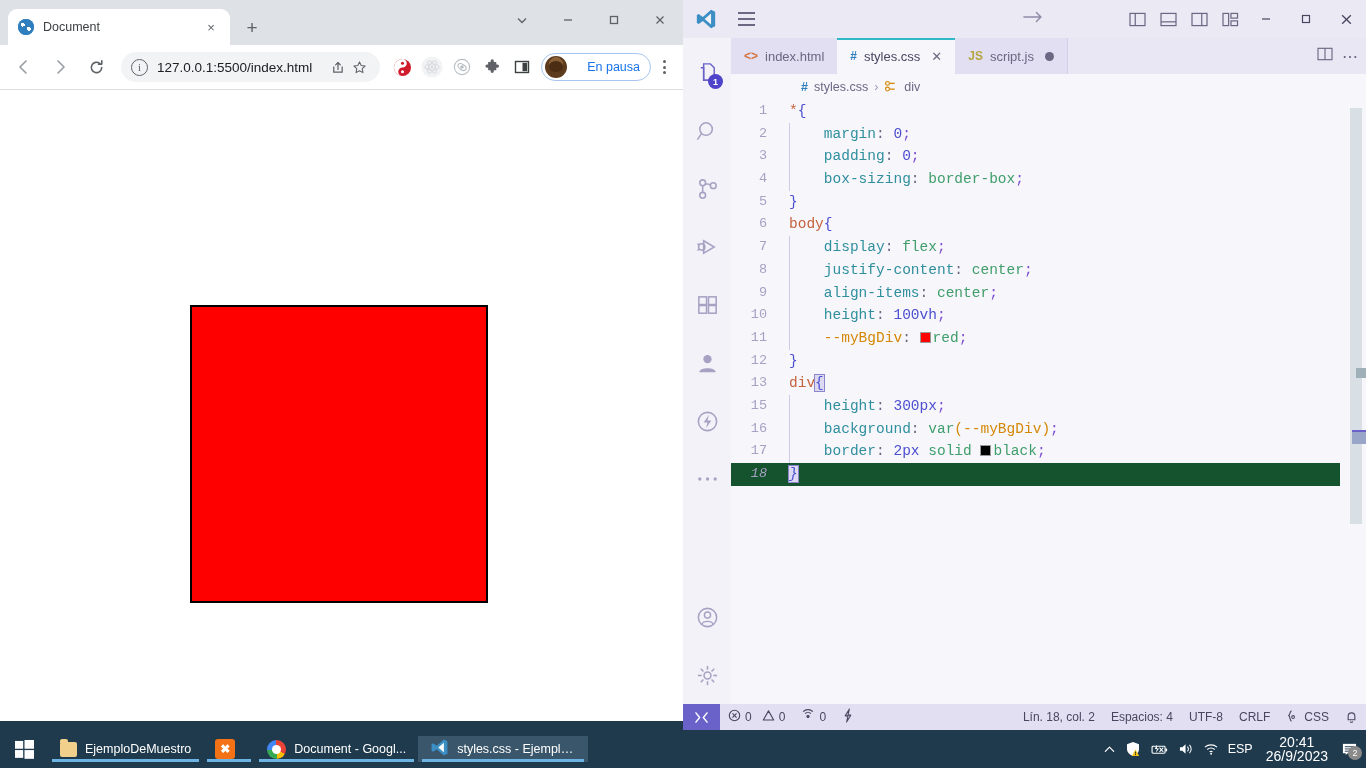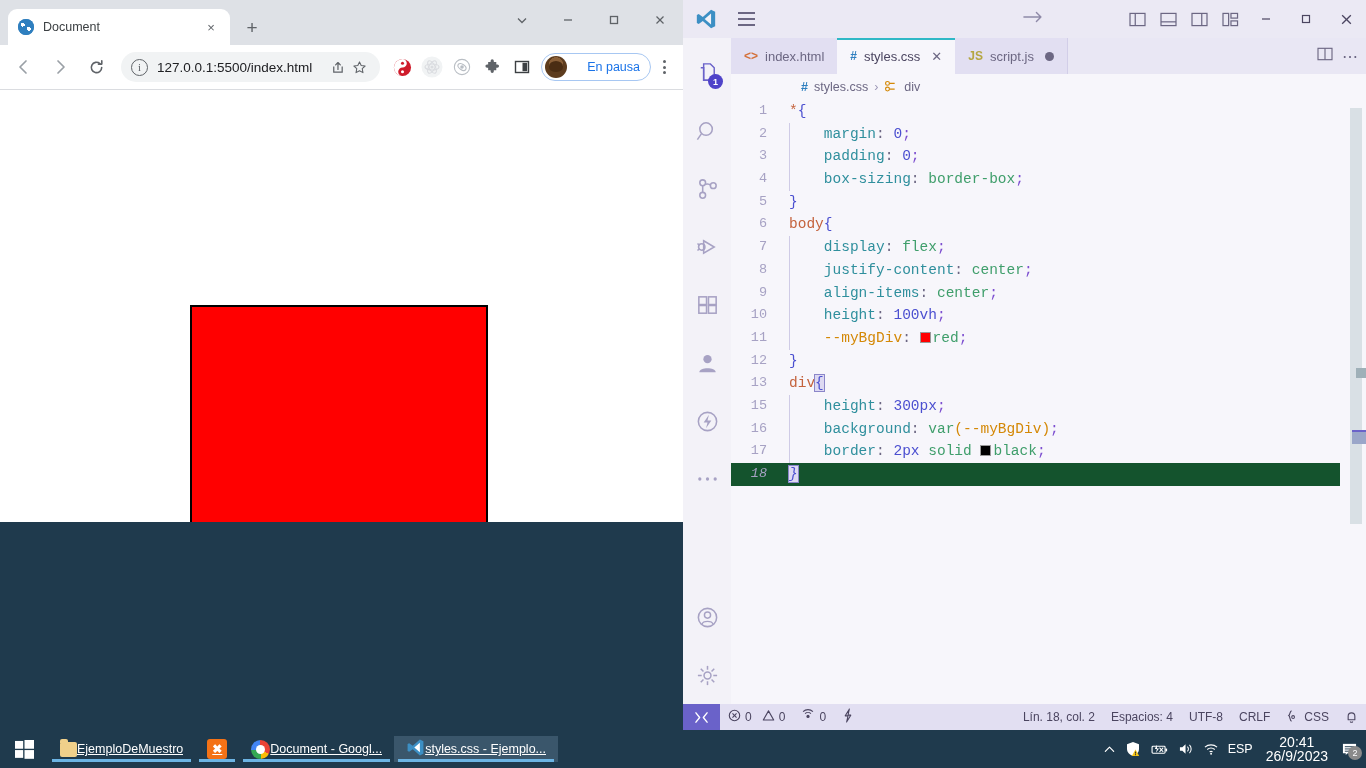--- a/index.html
+++ b/index.html
@@ -5,21 +5,21 @@
   * { margin:0; padding:0; box-sizing:border-box; }
   html,body { width:1366px; height:768px; overflow:hidden; }
   body {
     font-family:"Liberation Sans", sans-serif;
     background:#1f3a4d;
     position:relative;
   }
 
   
   .chrome {
-    position:absolute; left:0; top:0; width:683px; height:522px;
+    position:absolute; left:0; top:0; width:683px; height:721px;
     background:#ffffff; overflow:hidden;
   }
   .chrome-tabstrip {
     height:45px; background:#dee1e6; position:relative;
     display:flex; align-items:flex-end;
   }
   .chrome-tab {
     margin-left:8px; width:222px; height:36px; background:#fff;
     border-radius:9px 9px 0 0; display:flex; align-items:center;
     padding:0 10px; position:relative;
@@ -220,23 +220,23 @@
   .sb-item { display:flex; align-items:center; gap:4px; padding:0 8px; height:26px; }
   .sb-right { margin-left:auto; display:flex; align-items:center; }
 
   
   .taskbar {
     position:absolute; left:0; bottom:0; width:1366px; height:38px;
     background:#1f3a4d; display:flex; align-items:center;
   }
   .tb-start { width:48px; height:38px; display:flex; align-items:center;
               justify-content:center; }
-  .tb-item { height:26px; display:flex; align-items:center; 
+  .tb-item { height:26px; display:flex; align-items:center; gap:8px;
              padding:0 12px; color:#fff; font-size:12.5px; position:relative;
-             max-width:170px;text-decoration:underline; }
+             max-width:170px; }
   .tb-item.active { background:#3a566b; }
   .tb-item::after { content:""; position:absolute; left:4px; right:4px; bottom:0;
                     height:3px; background:#6cb4e4; }
   .tb-label { white-space:nowrap; overflow:hidden; text-overflow:ellipsis; }
   .tb-tray { margin-left:auto; display:flex; align-items:center; gap:9px;
              padding-right:8px; color:#fff; }
   .tray-ico { display:flex; align-items:center; justify-content:center; }
   .tb-clock { display:flex; flex-direction:column; align-items:center;
               font-size:14px; color:#fff; line-height:14px; padding:0 4px; }
   .tb-notif { position:relative; display:flex; align-items:center; }

